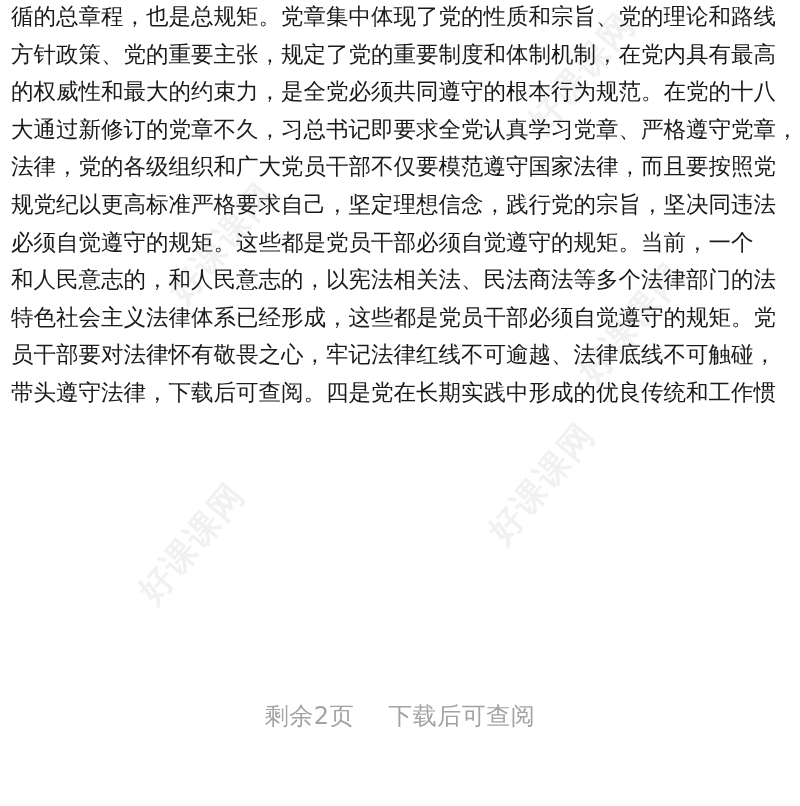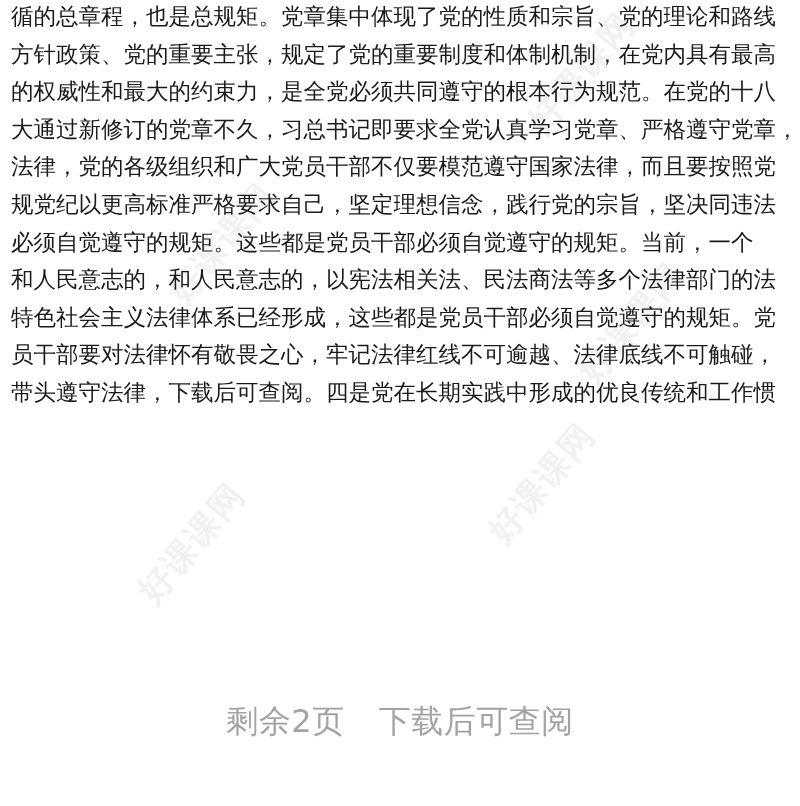--- a/index.html
+++ b/index.html
@@ -53,21 +53,21 @@
       pointer-events: none;
       letter-spacing: 2px;
     }
     .remaining-prompt {
       position: absolute;
       left: 0;
       width: 800px;
       top: 700px;
       text-align: center;
       font-family: "DejaVu Sans", "Liberation Sans", sans-serif;
-      font-size: 32px;
+      font-size: 24px;
       color: #a3a3a3;
       letter-spacing: 0.5px;
     }
     .remaining-prompt .gap {
       display: inline-block;
       width: 34px;
     }
   </style>
 </head>
 <body>

